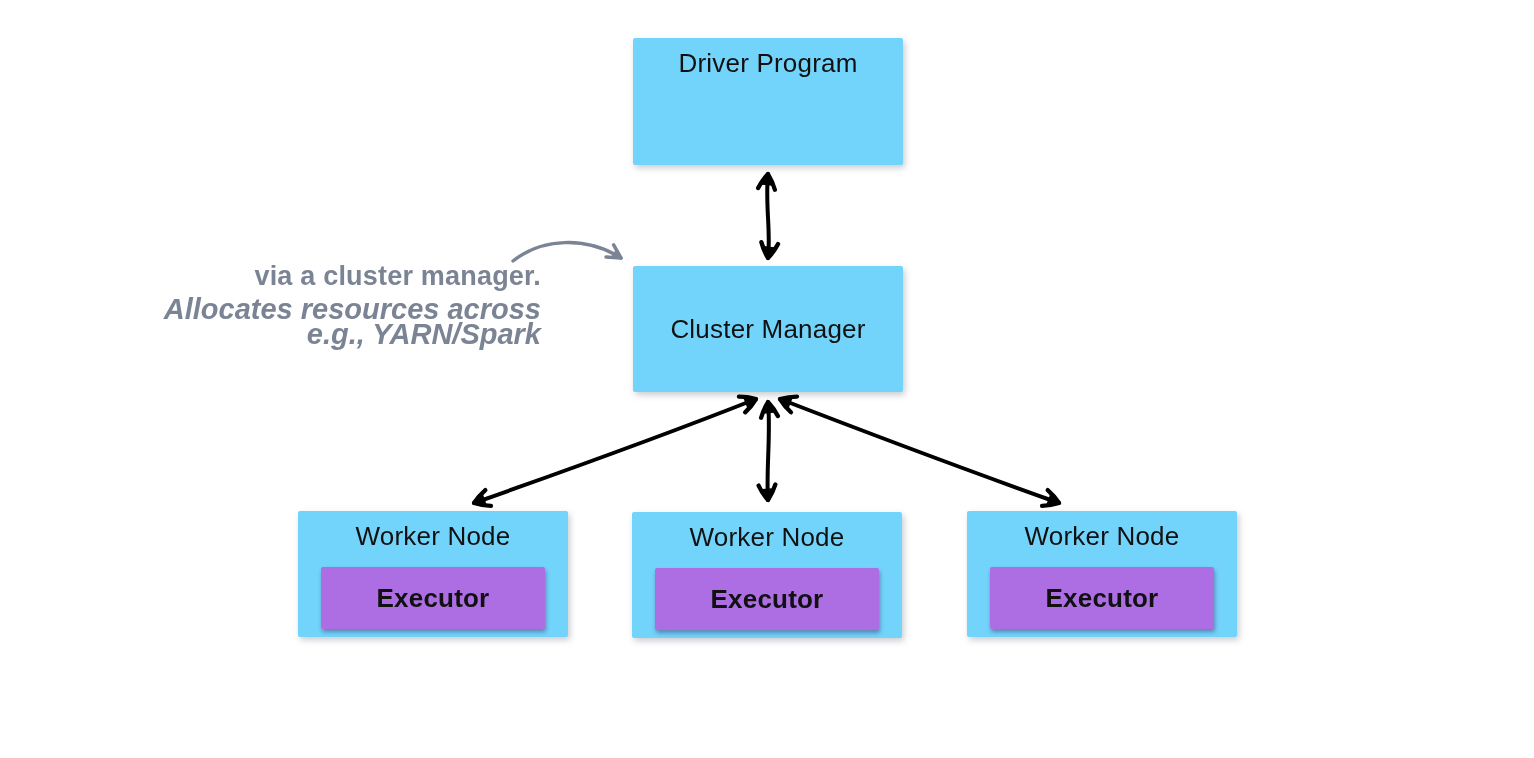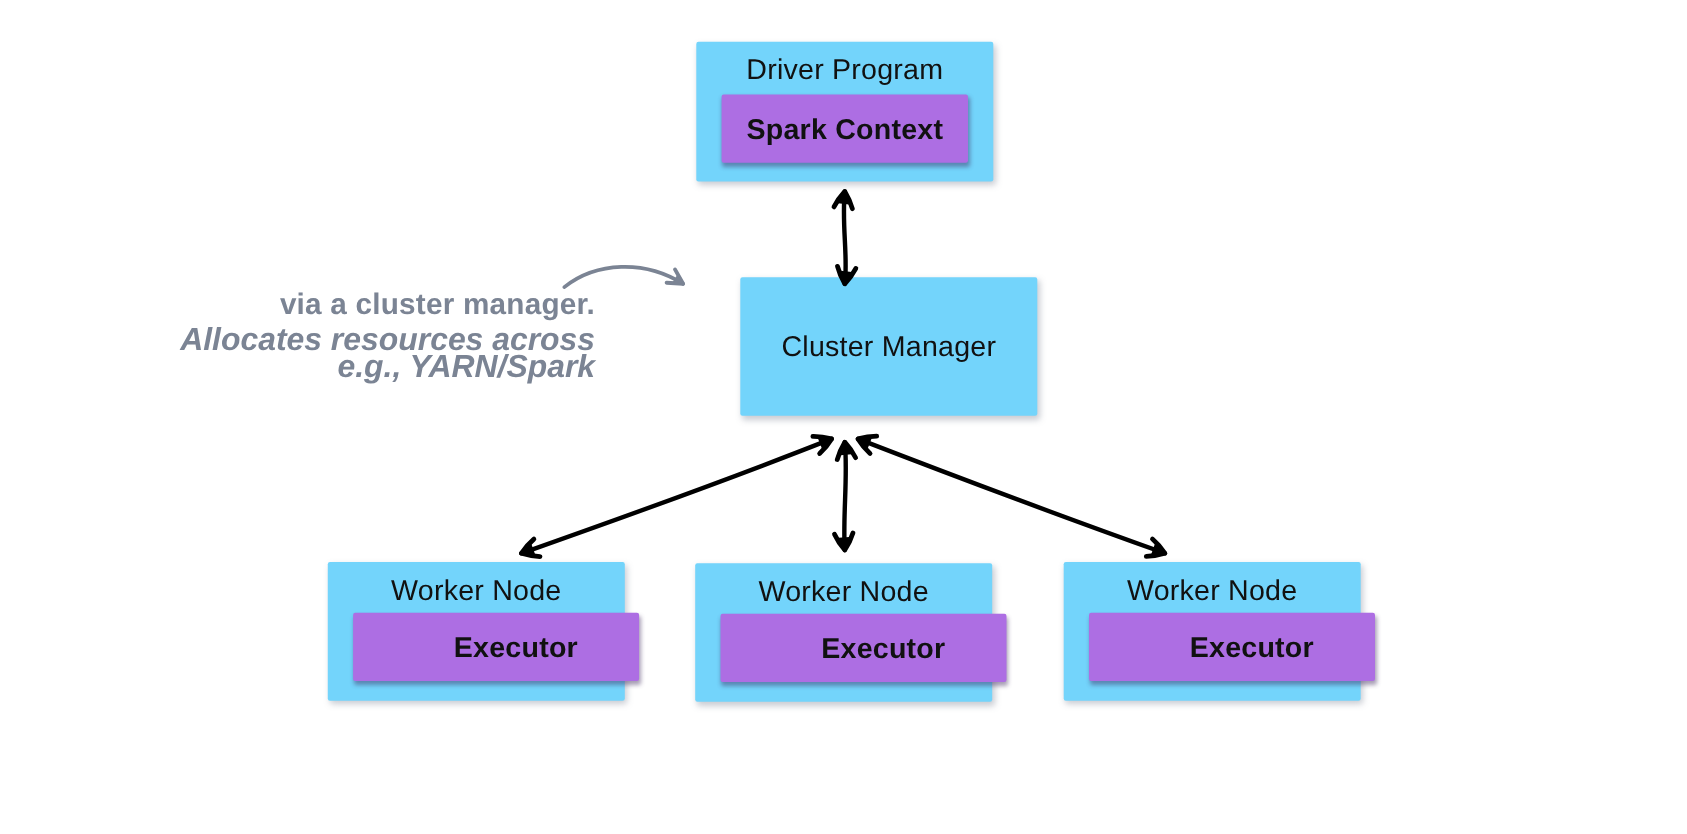--- a/index.html
+++ b/index.html
@@ -29,25 +29,25 @@
   .inner-box{
     position:absolute;left:23px;width:224px;height:62px;border-radius:2px;
     background:var(--inner-fill);
     box-shadow:1px 3px 4px rgba(60,40,90,0.45);
     display:flex;align-items:center;justify-content:center;
     font-size:26px;font-weight:bold;color:var(--node-text);
     letter-spacing:0.2px;
   }
   #driver{left:633px;top:38px;width:270px;height:127px;}
   #driver .inner-box{top:48px;}
-  #cluster{left:633px;top:252px;width:270px;height:126px;margin-left:40px;}
+  #cluster{left:633px;top:266px;width:270px;height:126px;}
   #worker1{left:298px;top:511px;width:270px;height:126px;}
   #worker2{left:632px;top:512px;width:270px;height:126px;}
   #worker3{left:967px;top:511px;width:270px;height:126px;}
-  .worker .inner-box{top:46px;padding-left:36px;}
+  .worker .inner-box{top:56px;}
   .annotation{
     position:absolute;top:261px;right:993px;width:420px;text-align:right;
     color:var(--annotation-text);
   }
   .annotation-heading{
     font-size:27px;font-weight:bold;line-height:30px;letter-spacing:0.2px;
     white-space:nowrap;
   }
   .annotation-line{
     font-size:29px;font-style:italic;line-height:25px;white-space:nowrap;font-weight:bold;
@@ -55,23 +55,20 @@
   .annotation-line.first{margin-top:6px;}
   svg.arrows{position:absolute;inset:0;pointer-events:none;}
 </style>
 </head>
 <body style="background: rgb(255, 255, 255);">
 
 <div class="stage">
 
   <div class="node" id="driver">
     <div class="node-label">Driver Program</div>
-    <div class="inner-box">
-      <span>Spark Context</span>
-    </div>
   </div>
 
   <div class="node centered" id="cluster">
     <div class="node-label">Cluster Manager</div>
   </div>
 
   <div class="node worker" id="worker1">
     <div class="node-label">Worker Node</div>
     <div class="inner-box">
       <span>Executor</span>

